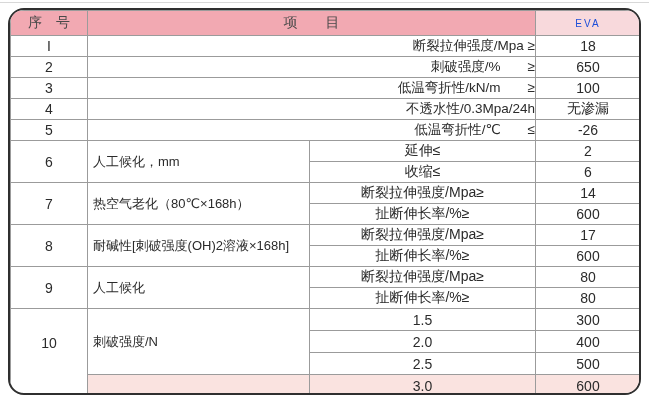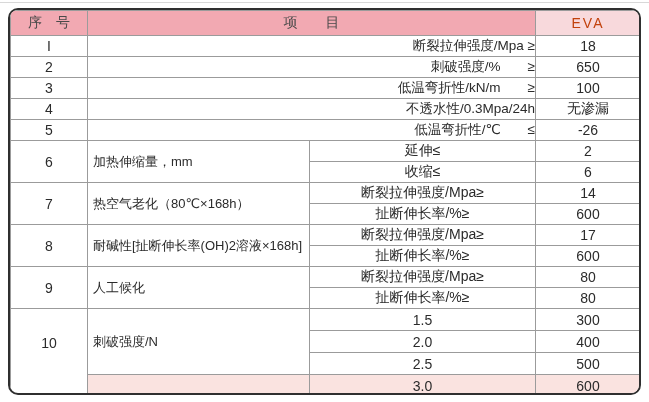--- a/index.html
+++ b/index.html
@@ -13,21 +13,21 @@
   }
   .top-line {
     position: absolute; top: 2px; left: 0;
     width: 649px; height: 1px;
     background: #d8d8d8;
   }
   .table-frame {
     position: absolute; top: 8px; left: 8px;
     width: 633px; height: 387px;
     border: 2.5px solid #2f2f2f;
-    border-radius: 10px;
+    border-radius: 16px;
     overflow: hidden;
     background: #ffffff;
   }
   table {
     width: 100%; height: 100%;
     border-collapse: collapse;
     table-layout: fixed;
   }
   td {
     border: 1px solid #9b9b9b;
@@ -41,23 +41,23 @@
   tr.h-hdr { height: 25px; }
   tr.h-std { height: 21px; }
   tr.h-big { height: 22px; }
   td.hdr {
     background: var(--header-pink, #f2a9b2);
     color: #4a4a4a;
     font-size: 14px;
   }
   td.hdr-eva {
     background: var(--eva-header-pink, #f8d9dc);
-    color: #c2410c;
+    color: #1d4ed8;
     letter-spacing: 2px;
-    font-size: 14px;
+    font-size: 10px;
   }
   td.label {
     text-align: right;
     padding-left: 147px;
     font-size: 13.5px;
   }
   td.gname {
     text-align: left;
     padding-left: 5px;
     font-size: 13px;
@@ -107,21 +107,21 @@
       <td>无渗漏</td>
     </tr>
     <tr class="h-std">
       <td>5</td>
       <td class="label" colspan="2">低温弯折性/℃　　≤</td>
       <td>-26</td>
     </tr>
 
     <tr class="h-std">
       <td rowspan="2">6</td>
-      <td class="gname" rowspan="2">加热伸缩量，mm</td>
+      <td class="gname" rowspan="2">人工候化，mm</td>
       <td>延伸≤</td>
       <td>2</td>
     </tr>
     <tr class="h-std">
       <td>收缩≤</td>
       <td>6</td>
     </tr>
 
     <tr class="h-std">
       <td rowspan="2">7</td>
@@ -129,21 +129,21 @@
       <td>断裂拉伸强度/Mpa≥</td>
       <td>14</td>
     </tr>
     <tr class="h-std">
       <td>扯断伸长率/%≥</td>
       <td>600</td>
     </tr>
 
     <tr class="h-std">
       <td rowspan="2">8</td>
-      <td class="gname" rowspan="2">耐碱性[扯断伸长率(OH)2溶液×168h]</td>
+      <td class="gname" rowspan="2">耐碱性[刺破强度(OH)2溶液×168h]</td>
       <td>断裂拉伸强度/Mpa≥</td>
       <td>17</td>
     </tr>
     <tr class="h-std">
       <td>扯断伸长率/%≥</td>
       <td>600</td>
     </tr>
 
     <tr class="h-std">
       <td rowspan="2">9</td>

